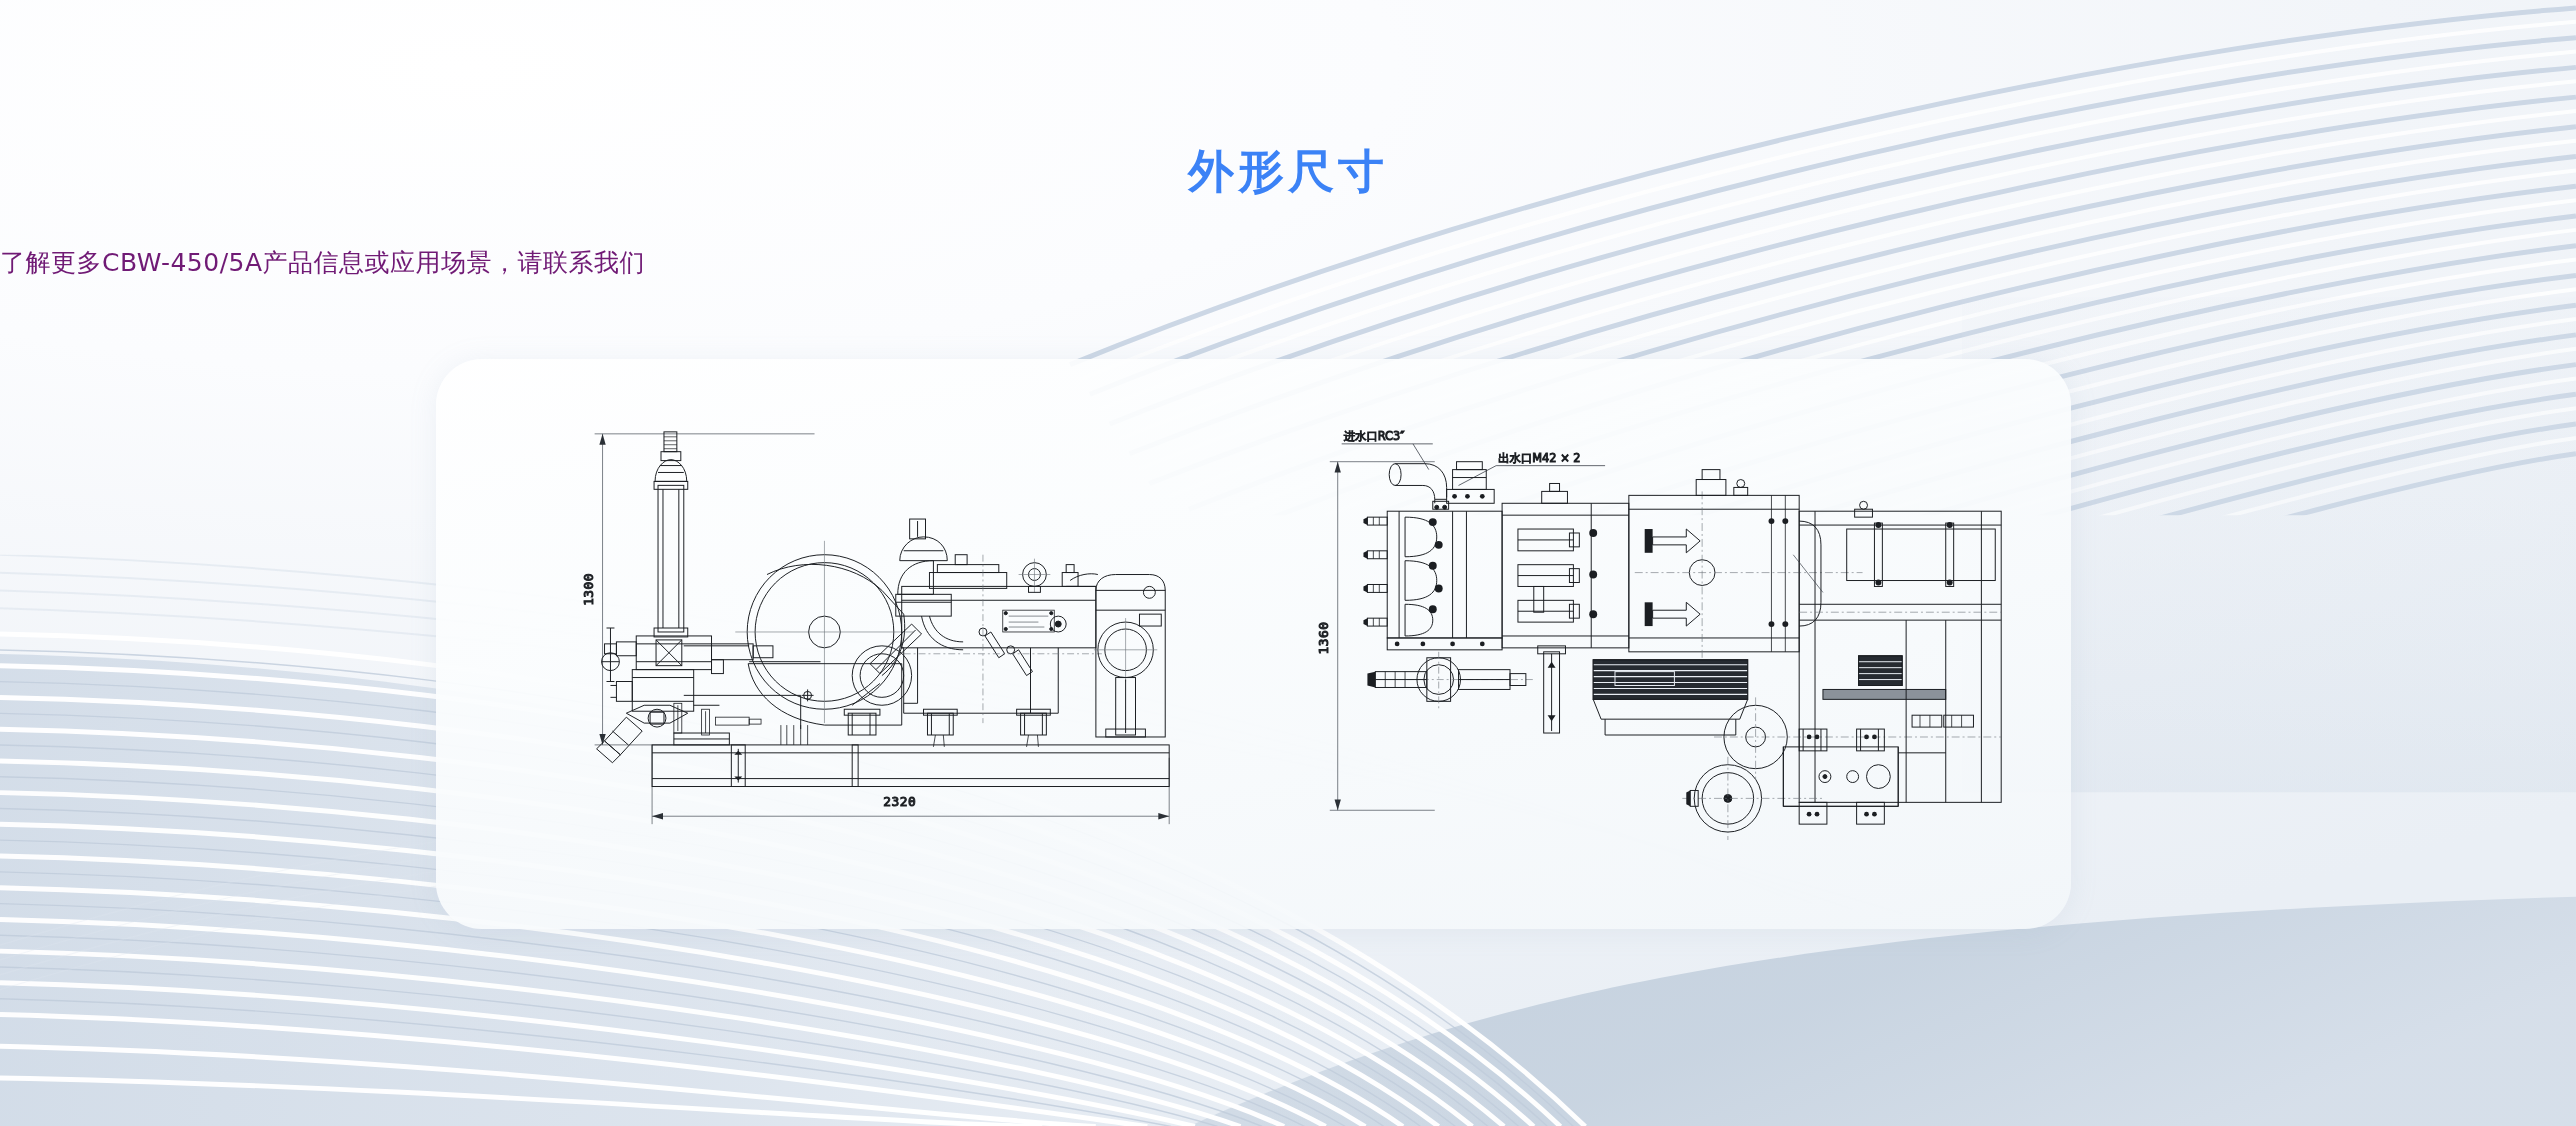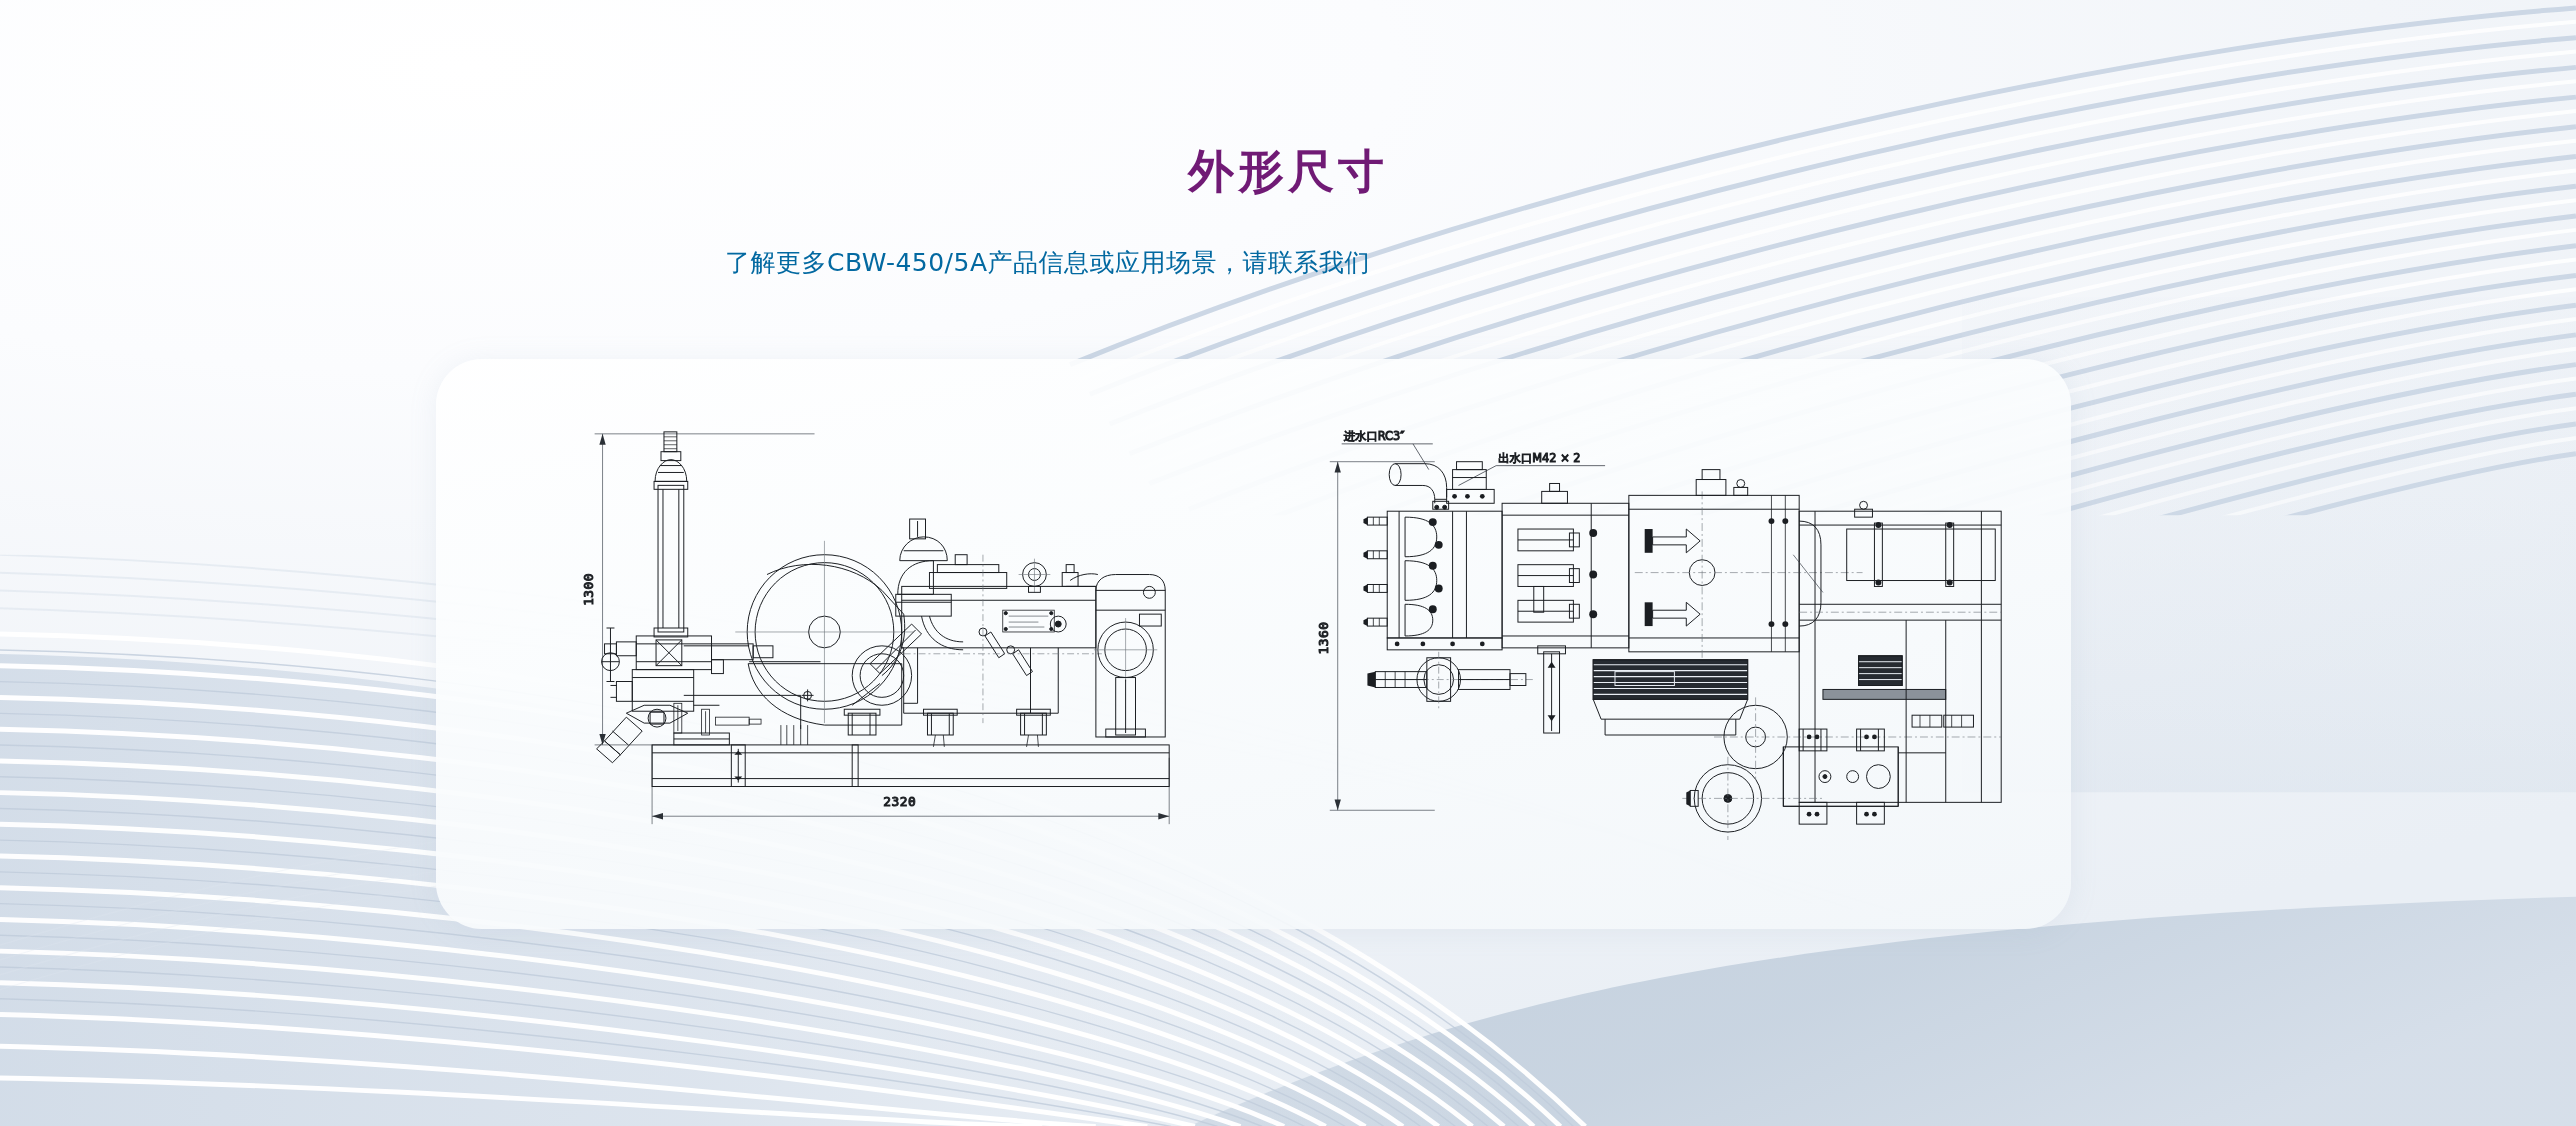--- a/index.html
+++ b/index.html
@@ -28,27 +28,27 @@
     background:linear-gradient(168deg, rgba(255,255,255,.88) 0%, rgba(251,253,254,.95) 35%, rgba(247,250,252,.93) 70%, rgba(243,247,250,.90) 100%);
     border-radius:46px;
     box-shadow:0 2px 28px rgba(150,170,195,.13);
   }
 
   
   .page-title {
     position:absolute; top:141px; left:0; width:2576px;
     text-align:center;
     font-size:46px; font-weight:bold; letter-spacing:4px;
-    color:#701a75;
+    color:#3b82f6;
     font-family:"DejaVu Sans","Liberation Sans",sans-serif;
   }
   .page-subtitle {
     position:absolute; top:246px; left:0; width:2095px;
-    text-align:center;
-    font-size:25px; color:#0369a1; letter-spacing:0.5px;
+    text-align:left;
+    font-size:25px; color:#701a75; letter-spacing:0.5px;
     font-family:"DejaVu Sans","Liberation Sans",sans-serif;
   }
 
   
   .drawing { position:absolute; }
   #drawing-front { left:555px; top:416px; width:634px; height:426px; }
   #drawing-top   { left:1308px; top:426px; width:713px; height:416px; }
   .drawing svg { display:block; width:100%; height:100%; overflow:visible; }
   .dim-label {
     font-family:"DejaVu Sans Mono","Liberation Mono",monospace;

